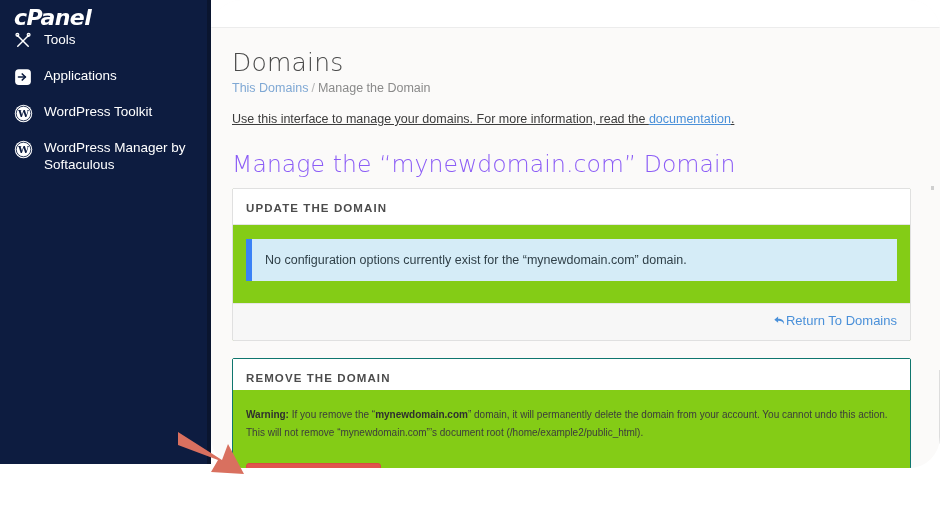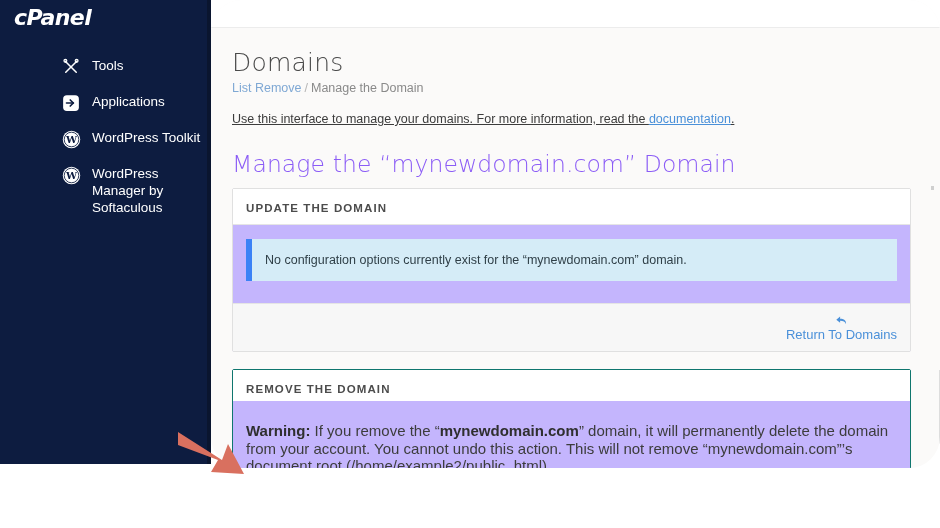--- a/index.html
+++ b/index.html
@@ -42,22 +42,20 @@
     font-family: "DejaVu Sans", sans-serif;
     font-size: 22px;
     font-weight: bold;
     font-style: italic;
     color: #ffffff;
     letter-spacing: -0.6px;
     line-height: 1;
     user-select: none;
   }
   .nav {
-    margin-top: 26px;
-    padding-left: 48px;
   }
   .nav-item {
     display: flex;
     align-items: flex-start;
     padding: 0 10px 0 12px;
     min-height: 36px;
     color: #ffffff;
     cursor: pointer;
     position: relative;
   }
@@ -135,21 +133,21 @@
     font-family: "DejaVu Sans", sans-serif;
     font-size: 23.5px;
     font-weight: 300;
     color: #8b5cf6;
     margin: 0 0 10px 0;
     letter-spacing: 0.1px;
   }
 
   
   .panel {
-    background: #c4b5fd;
+    background: #84cc16;
     border: 1px solid #e0e0e0;
     border-radius: 2px;
     margin-bottom: 17px;
     width: 679px;
     box-sizing: border-box;
   }
   .panel-heading {
     padding: 9px 13px 8px 13px;
     border-bottom: 1px solid #e5e5e5;
     background: #ffffff;
@@ -170,21 +168,20 @@
     padding: 9px 13px;
     text-align: right;
   }
   .footer-link {
     font-size: 13px;
     color: #4a90d9;
     text-decoration: none;
     cursor: pointer;
     display: inline-flex;
     align-items: center;
-    flex-direction: column;
   }
   .footer-link svg { display: block; }
 
   .alert-info {
     background: #d5ecf7;
     border-left: 6px solid #3b82f6;
     padding: 14px 14px 14px 13px;
     font-size: 12.5px;
     color: #2f3f47;
     box-sizing: border-box;
@@ -195,21 +192,21 @@
     border: 1px solid #0f766e;
   }
   .panel.danger .panel-heading {
     border-bottom: none;
     padding-bottom: 4px;
   }
   .panel.danger .panel-body {
     padding: 6px 13px 16px 13px;
   }
   .warning-text {
-    font-size: 15px;
+    font-size: 10px;
     color: #3c3c3c;
     line-height: 17.5px;
     margin-bottom: 22px;
     max-width: 646px;
   }
   .warning-text b { font-weight: bold; color: #2f2f2f; }
 
   .btn-danger {
     display: inline-flex;
     align-items: center;
@@ -323,21 +320,21 @@
     <div class="topbar"></div>
 
     <div class="edge-dot"></div>
     <div class="page-edge"></div>
 
     <div class="content">
 
       <h1 class="page-title">Domains</h1>
 
       <div class="breadcrumb">
-        <a href="#">List Remove</a><span class="sep">/</span><span>Manage the Domain</span>
+        <a href="#">This Domains</a><span class="sep">/</span><span>Manage the Domain</span>
       </div>
 
       <div class="intro"><span>Use this interface to manage your domains. For more information, read the </span><a href="#">documentation</a><span>.</span></div>
 
       <h2 class="section-title">Manage the “mynewdomain.com” Domain</h2>
 
       <div class="panel">
         <div class="panel-heading">
           <span class="panel-title">UPDATE THE DOMAIN</span>
         </div>

